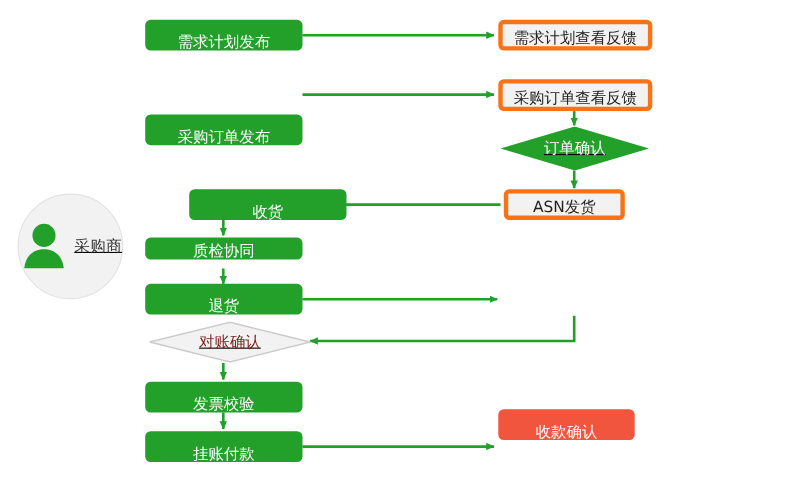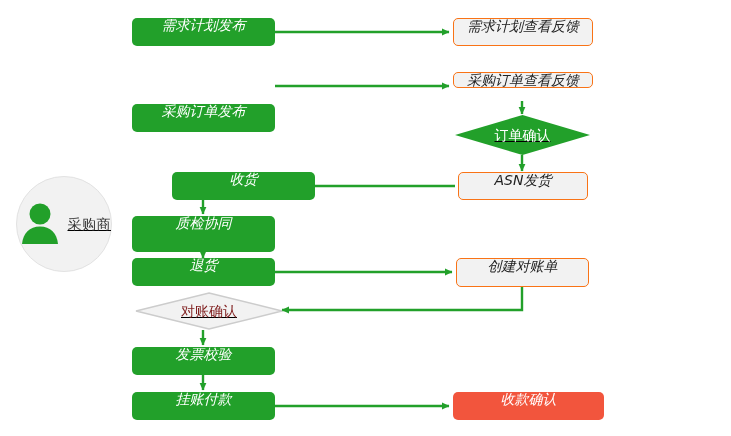--- a/index.html
+++ b/index.html
@@ -46,41 +46,40 @@
     letter-spacing: 0.5px;
   }
   #actor-buyer  { left: 16px;  top: 176px; }
   #actor-supplier { left: 620px; top: 176px; }
 
   
   .node {
     position: absolute;
     box-sizing: border-box;
     display: flex;
-    align-items: flex-start;
+    align-items: flex-end;
     justify-content: center;
     font-size: 14px;
     line-height: 1;
     white-space: nowrap;
-    font-style: italic;
   }
   .node.green {
     background: #22a02a;
     color: #ffffff;
     border-radius: 5px;
   }
   .node.red {
     background: #f2553d;
     color: #ffffff;
     border-radius: 5px;
   }
   .node.grey {
     background: #f2f2f2;
     color: #222222;
-    border: 1px solid #f97316;
+    border: 4px solid #f97316;
     border-radius: 5px;
   }
 
   
   .diamond {
     position: absolute;
     display: flex;
     align-items: center;
     justify-content: center;
     font-size: 14px;
@@ -186,63 +185,60 @@
   </div>
 
   <div class="node grey" style="left:453px; top:18px; width:140px; height:28px;">
     <span>需求计划查看反馈</span>
   </div>
 
   <div class="node green" style="left:132px; top:72px; width:143px; height:28px;margin-top:32px;">
     <span>采购订单发布</span>
   </div>
 
-  <div class="node grey" style="left:453px; top:72px; width:140px; height:16px;">
+  <div class="node grey" style="left:453px; top:72px; width:140px; height:29px;">
     <span>采购订单查看反馈</span>
   </div>
 
   <div class="diamond green" style="left:455px; top:115px; width:135px; height:40px;">
     <svg class="shape" viewBox="0 0 135 40" preserveAspectRatio="none" width="135" height="40">
       <polygon points="67.5,0 135,20 67.5,40 0,20" fill="#22a02a"></polygon>
     </svg>
     <span class="lbl">订单确认</span>
   </div>
 
-  <div class="node grey" style="left:458px; top:172px; width:130px; height:28px;">
+  <div class="node grey" style="left:458px; top:172px; width:110px; height:28px;">
     <span>ASN发货</span>
   </div>
 
   <div class="node green" style="left:132px; top:172px; width:143px; height:28px;margin-left:40px;">
     <span>收货</span>
   </div>
 
-  <div class="node green" style="left:132px; top:216px; width:143px; height:36px;">
+  <div class="node green" style="left:132px; top:216px; width:143px; height:20px;">
     <span>质检协同</span>
   </div>
 
   <div class="node green" style="left:132px; top:258px; width:143px; height:28px;">
     <span>退货</span>
   </div>
 
-  <div class="node grey" style="left:456px; top:258px; width:133px; height:29px;">
-    <span>创建对账单</span>
-  </div>
 
   <div class="diamond grey" style="left:135px; top:292px; width:148px; height:38px;">
     <svg class="shape" viewBox="0 0 148 38" preserveAspectRatio="none" width="148" height="38">
       <polygon points="74,1 147,19 74,37 1,19" fill="#f2f2f2" stroke="#cccccc" stroke-width="1.4"></polygon>
     </svg>
     <span class="lbl">对账确认</span>
   </div>
 
   <div class="node green" style="left:132px; top:347px; width:143px; height:28px;">
     <span>发票校验</span>
   </div>
 
   <div class="node green" style="left:132px; top:392px; width:143px; height:28px;">
     <span>挂账付款</span>
   </div>
 
-  <div class="node red" style="left:453px; top:392px; width:151px; height:28px;">
+  <div class="node red" style="left:453px; top:372px; width:124px; height:28px;">
     <span>收款确认</span>
   </div>
 
 </div>
 
 </body></html>

